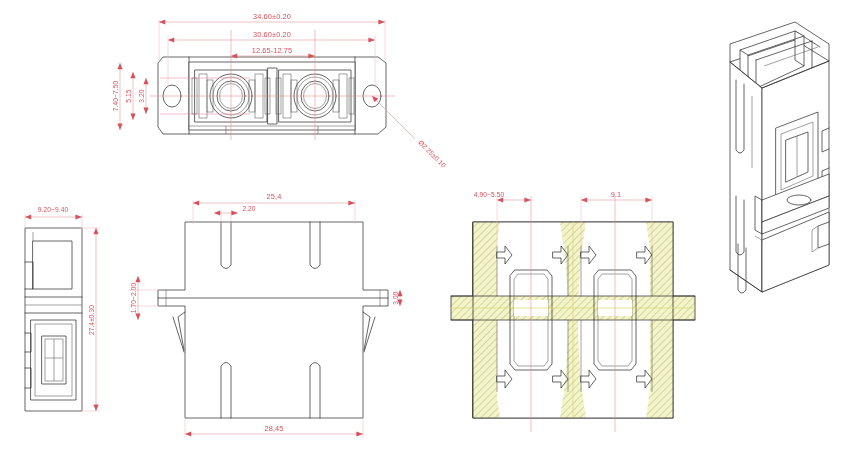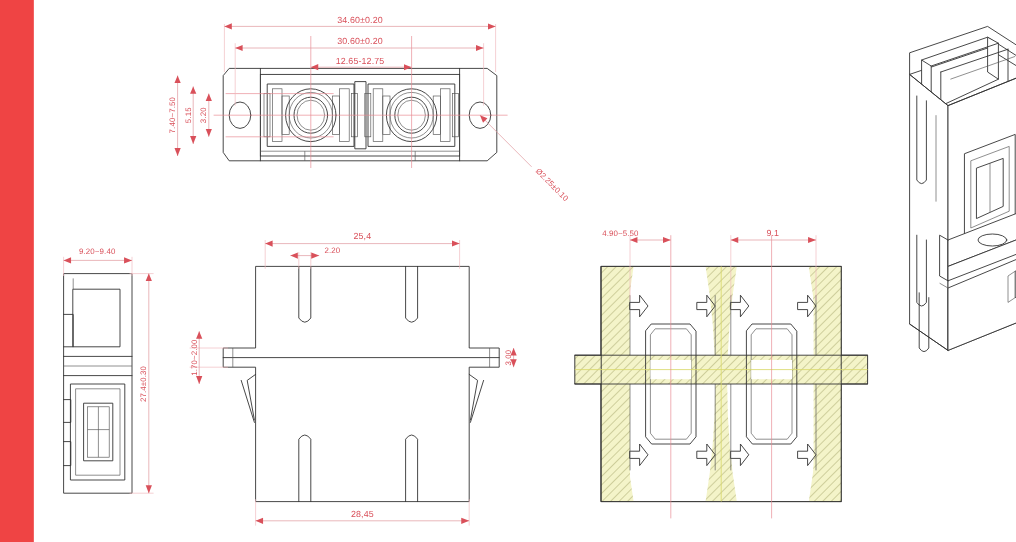--- a/index.html
+++ b/index.html
@@ -1,21 +1,21 @@
 <!DOCTYPE html>
 <html><head>
 <meta charset="utf-8">
 <title>SC Duplex Adapter Engineering Drawing</title>
 <style>
   html,body{margin:0;padding:0;background:#ffffff;}
   body{
     font-family:"Liberation Sans","DejaVu Sans",sans-serif;
     width:847px;height:452px;overflow:hidden;
   }
-  #sheet{position:relative;width:740px;height:452px;background:#ef4444;padding-left:28px;}
+  #sheet{position:relative;width:740px;height:452px;background:#ef4444;}
   svg{display:block;}
   .dimtxt{
     font-family:"Liberation Sans","DejaVu Sans",sans-serif;
     font-size:7.4px;
     fill:#d9505a;
     letter-spacing:0.1px;
   }
   .dimtxt.sm{font-size:6.6px;}
   .dimline{stroke:#e09aa0;stroke-width:0.6;fill:none;}
   .extline{stroke:#efb9bd;stroke-width:0.55;fill:none;}

